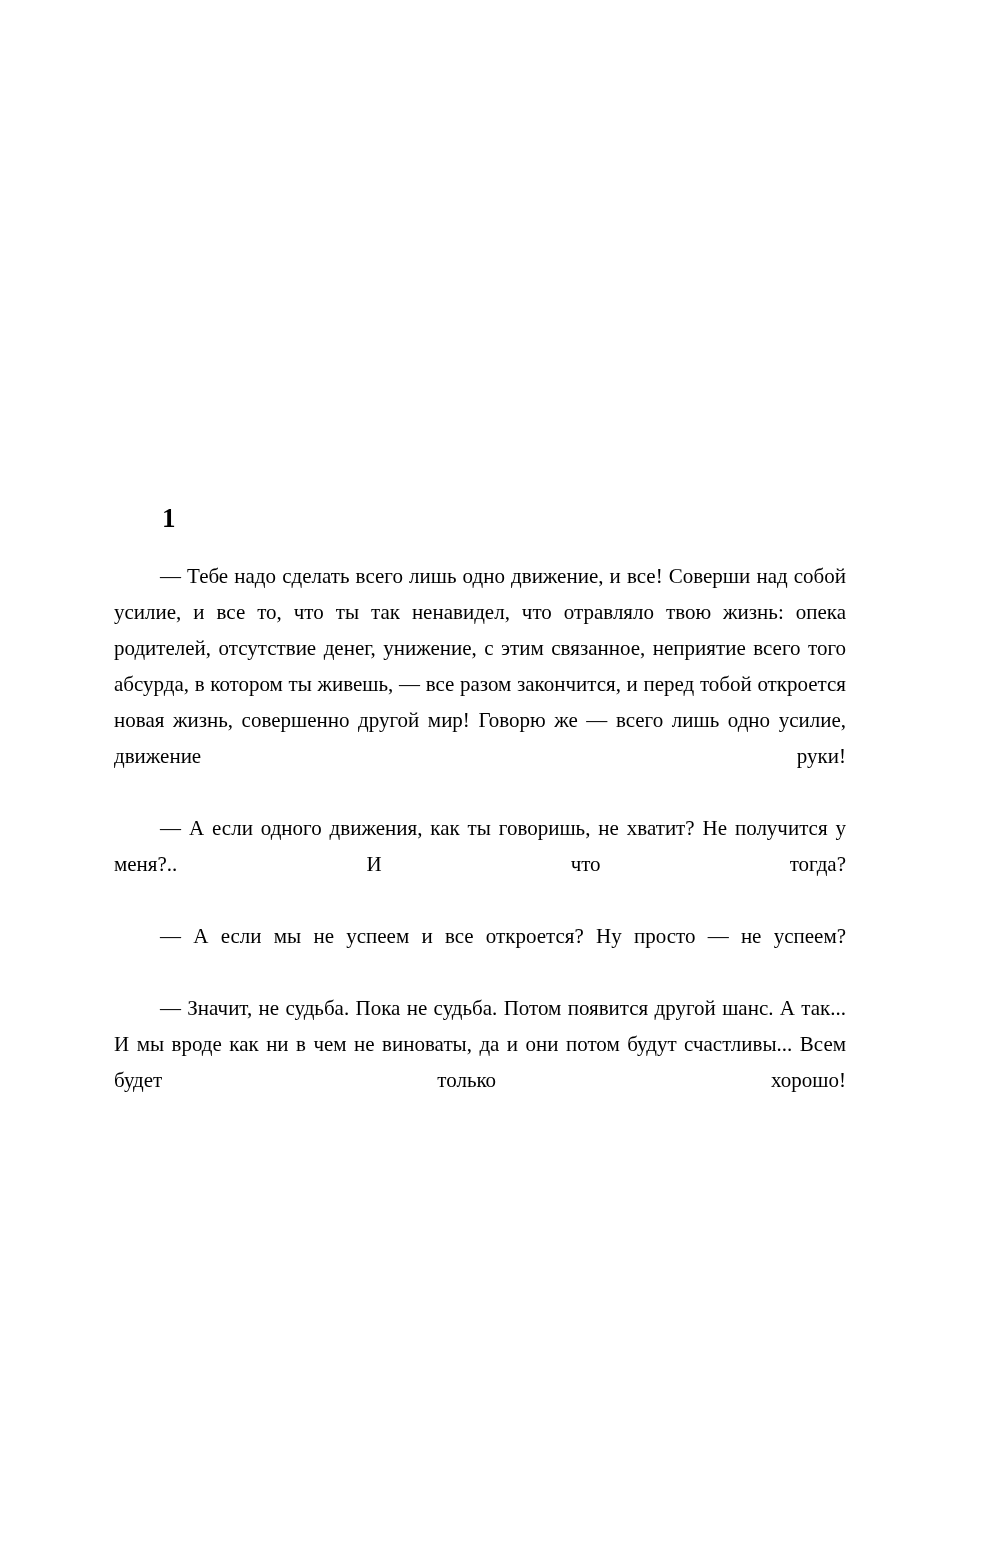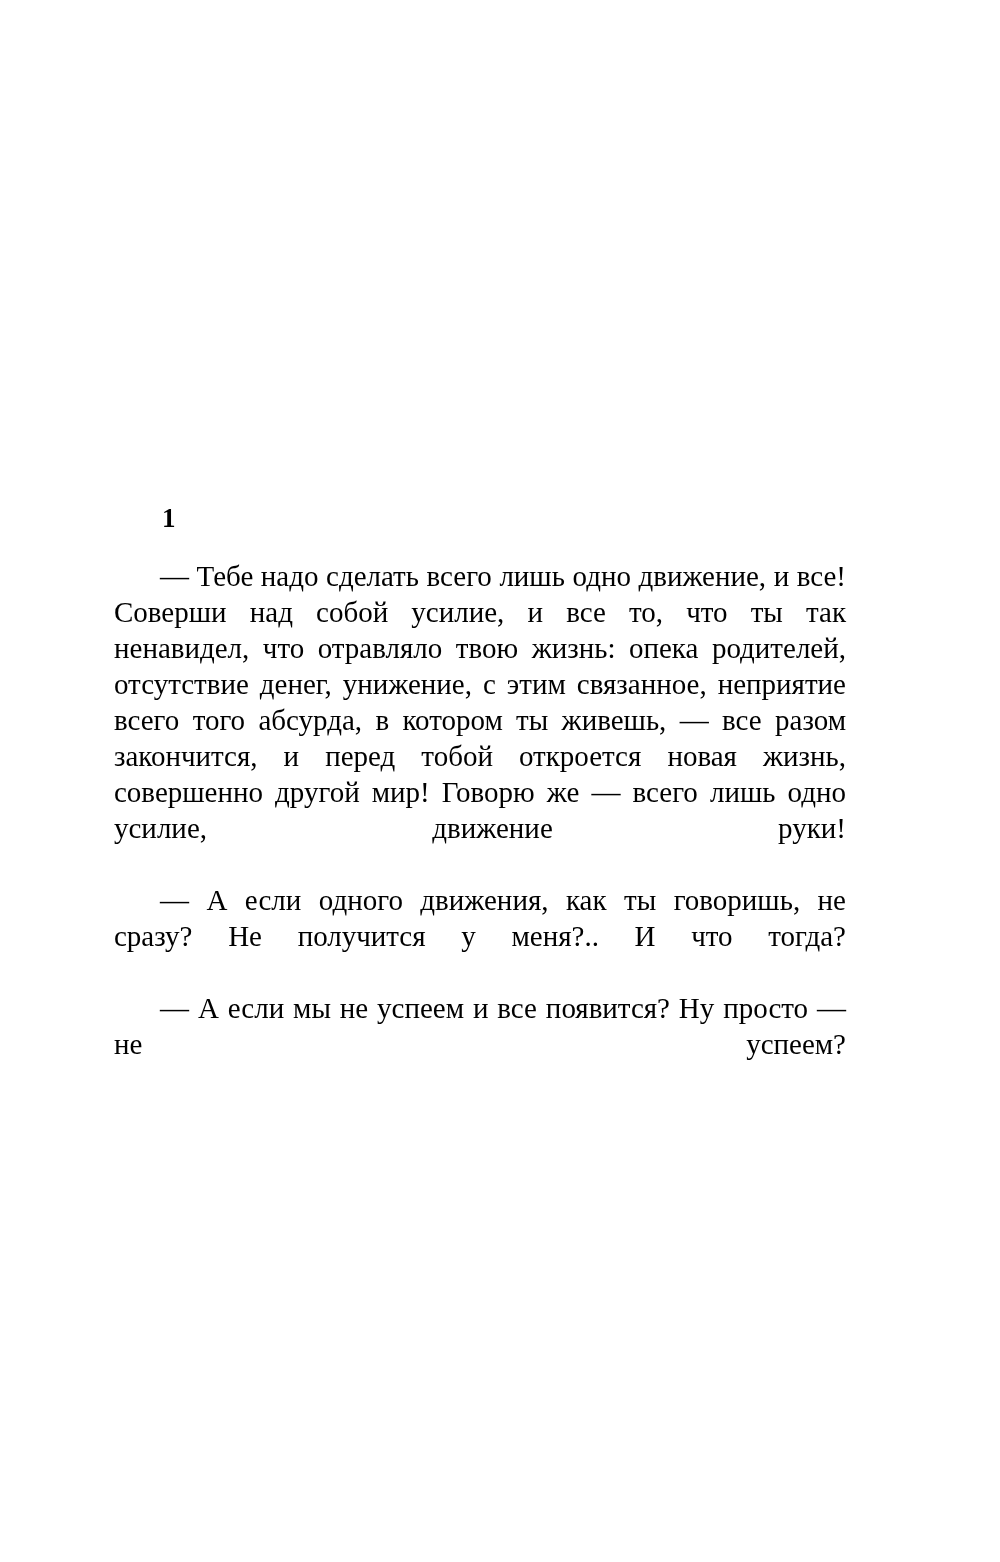--- a/index.html
+++ b/index.html
@@ -36,21 +36,21 @@
   .chapter-number {
     font-size: 27px;
     font-weight: bold;
     line-height: 1;
     margin: 0 0 26px 48px;
     letter-spacing: 0;
   }
 
   .body-paragraph {
     margin: 0;
-    font-size: 29px;
+    font-size: 21px;
     line-height: 36px;
     text-align: justify;
     text-justify: inter-word;
     text-indent: 46px;
     hyphens: manual;
     word-spacing: 0.01em;
   }
 
   
   .body-paragraph:after {
@@ -62,20 +62,21 @@
 </head>
 <body>
 
 <div class="page">
   <div class="text-block">
 
     <div class="chapter-number">1</div>
 
     <p class="body-paragraph">— Тебе надо сделать всего лишь одно движение, и все! Соверши над собой усилие, и все то, что ты так ненавидел, что отравляло твою жизнь: опека родителей, отсутствие денег, унижение, с этим связанное, неприятие всего того абсурда, в котором ты живешь, — все разом закончится, и перед тобой откроется новая жизнь, совершенно другой мир! Говорю же — всего лишь одно усилие, движение руки!</p>
 
-    <p class="body-paragraph">— А если одного движения, как ты говоришь, не сразу? Не получится у меня?.. И что тогда?</p>
+    <p class="body-paragraph">— А если одного движения, как ты говоришь, не хватит? Не получится у меня?.. И что тогда?</p>
 
 
-    <p class="body-paragraph">— А если мы не успеем и все появится? Ну просто — не успеем?</p>
+    <p class="body-paragraph">— А если мы не успеем и все откроется? Ну просто — не успеем?</p>
 
+    <p class="body-paragraph">— Значит, не судьба. Пока не судьба. Потом появится другой шанс. А так... И мы вроде как ни в чем не виноваты, да и они потом будут счастливы... Всем будет только хорошо!</p>
 
   </div>
 </div>
 
 </body></html>

